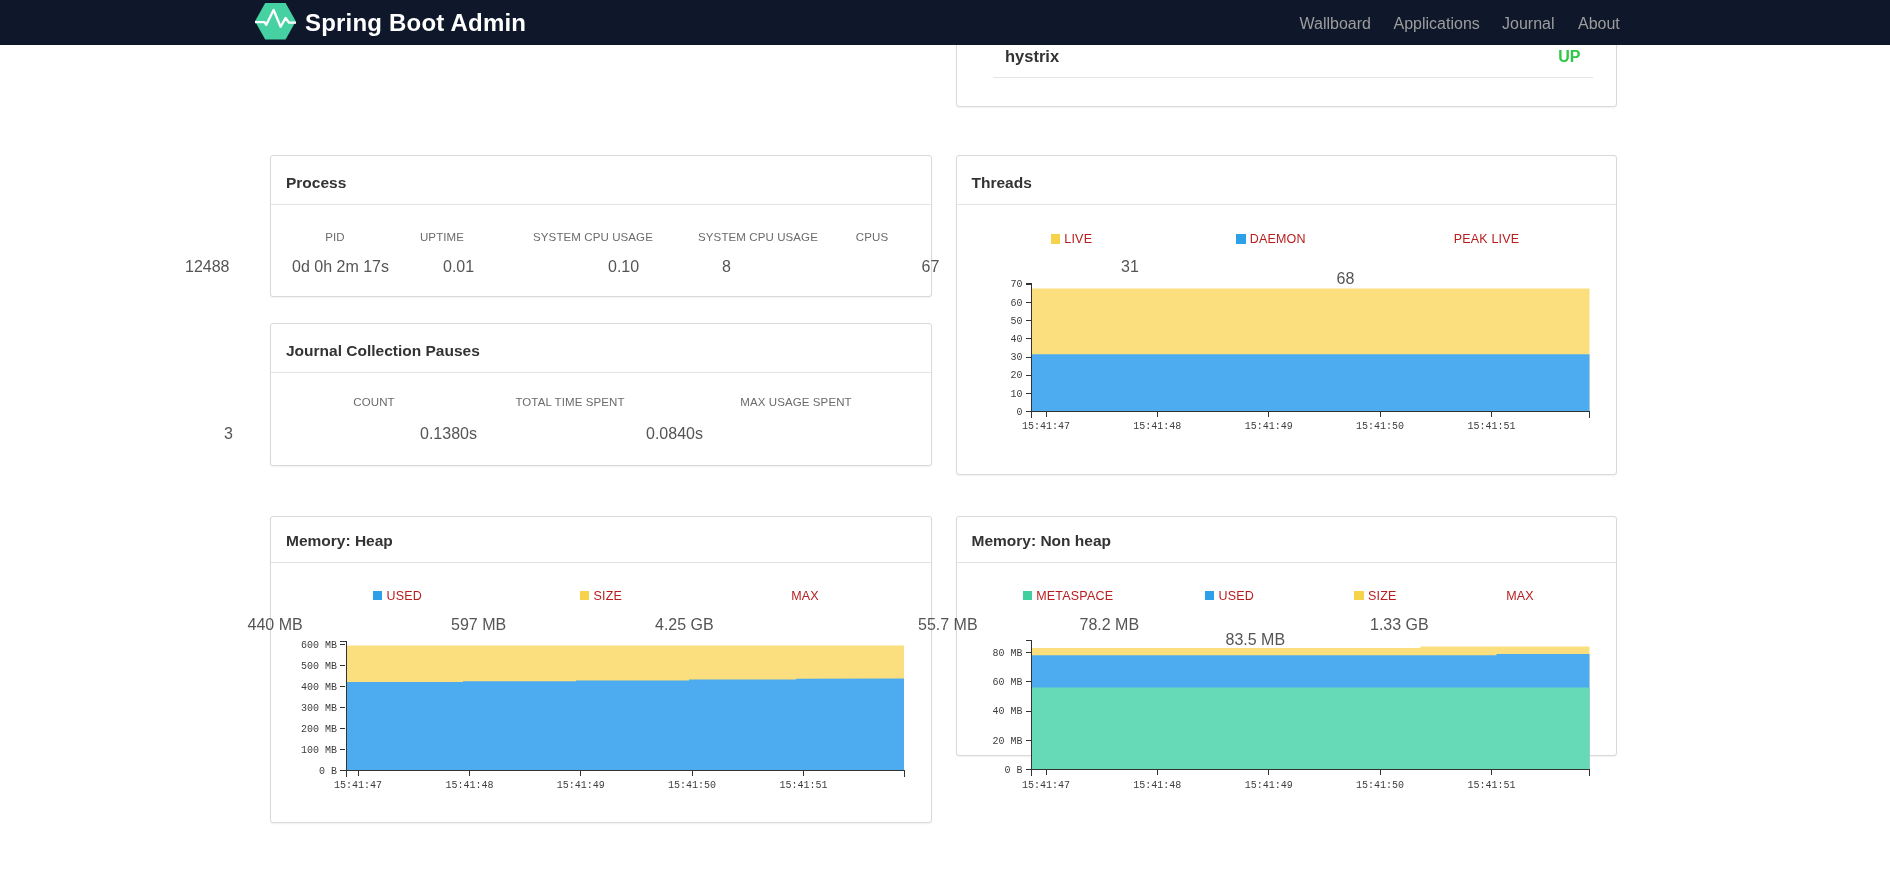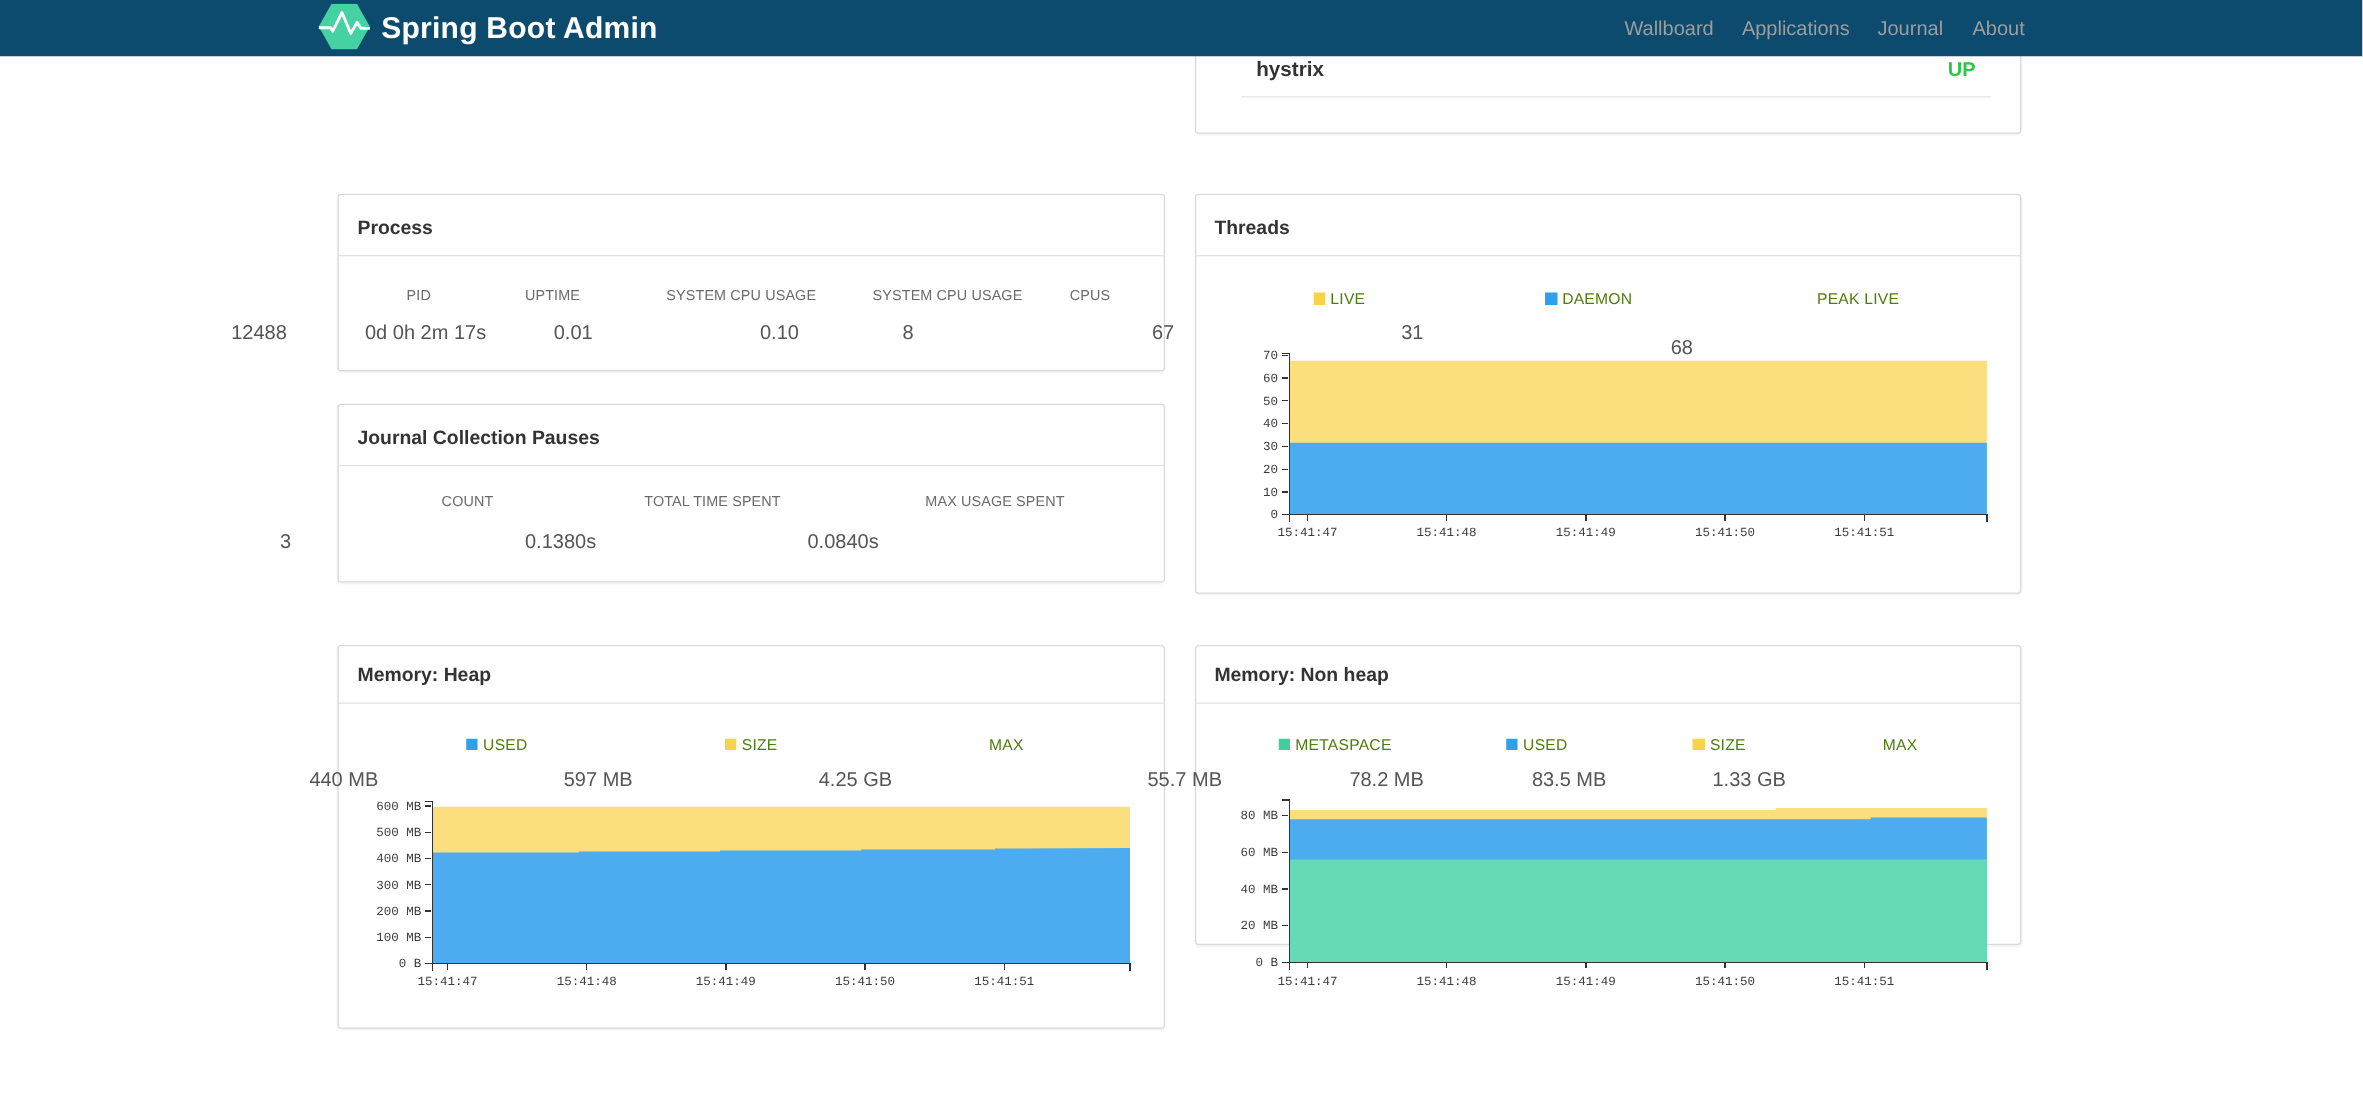--- a/index.html
+++ b/index.html
@@ -1,24 +1,24 @@
 <!DOCTYPE html>
 <html><head><meta charset="utf-8">
 <style>
   * { margin:0; padding:0; box-sizing:border-box; }
   html,body { width:1890px; height:892px; background:#fff; font-family:"Liberation Sans",sans-serif; position:relative; overflow:hidden; }
-  .navbar { position:absolute; left:0; top:0; width:1890px; height:45px; background:#0c4a6e; z-index:10; }
+  .navbar { position:absolute; left:0; top:0; width:1890px; height:45px; background:#0f172a; z-index:10; }
   .brand { position:absolute; left:305px; top:11px; font-size:24px; font-weight:bold; color:#fff; letter-spacing:0.2px; line-height:1; }
   .nav a { position:absolute; top:16px; font-size:16px; color:#9d9d9d; text-decoration:none; line-height:1; }
   .panel { position:absolute; background:#fff; border:1px solid #d9d9d9; border-radius:3px; box-shadow:0 1px 2px rgba(0,0,0,0.06); }
   .phead { position:absolute; left:0; top:0; right:0; height:49px; border-bottom:1px solid #e2e2e2; }
   .ptitle { position:absolute; left:15px; top:19px; font-size:15.5px; font-weight:bold; color:#333; line-height:1; }
   .lab { position:absolute; width:300px; text-align:center; font-size:11.5px; color:#6b6b6b; letter-spacing:0.1px; line-height:1; white-space:nowrap; }
   .val { position:absolute; width:300px; text-align:left; font-size:16px; color:#555; line-height:1; white-space:nowrap; }
-  .leg { position:absolute; width:300px; text-align:center; font-size:12.5px; color:#4d7c0f; letter-spacing:0.2px; line-height:1; white-space:nowrap; }
+  .leg { position:absolute; width:300px; text-align:center; font-size:12.5px; color:#b91c1c; letter-spacing:0.2px; line-height:1; white-space:nowrap; }
   .sq { display:inline-block; width:9.5px; height:9.5px; margin-right:4px; vertical-align:-0.5px; }
   .chart { position:absolute; }
   .ml { font-family:"Liberation Mono",monospace; font-size:10px; fill:#3d3d3d; }
   .hx { position:absolute; font-size:16.5px; font-weight:bold; color:#333; line-height:1; }
 </style></head>
 <body>
 
 <div class="panel" style="left:955.5px;top:-20px;width:661px;height:126.5px">
   <div class="hx" style="left:48.5px;top:67px">hystrix</div>
   <div class="hx" style="right:35px;top:67.5px;color:#2DC846;font-size:16px">UP</div>
@@ -179,14 +179,14 @@
 <line x1="534.4" y1="252.7" x2="534.4" y2="257.7" stroke="#333" stroke-width="1" shape-rendering="crispEdges"></line>
 <text class="ml" x="534.4" y="271" text-anchor="middle">15:41:51</text>
 </svg>
 </div>
 <div class="leg" style="left:918px;top:589.8px"><span class="sq" style="background:#41CFA0"></span>METASPACE</div>
 <div class="leg" style="left:1079.5px;top:589.8px"><span class="sq" style="background:#2E9FE9"></span>USED</div>
 <div class="leg" style="left:1225.5px;top:589.8px"><span class="sq" style="background:#F7D24B"></span>SIZE</div>
 <div class="leg" style="left:1370px;top:589.8px">MAX</div>
 <div class="val" style="left:918px;top:617px">55.7 MB</div>
 <div class="val" style="left:1079.5px;top:617px">78.2 MB</div>
-<div class="val" style="left:1225.5px;top:617px">83.5 MB</div>
+<div class="val" style="left:1225.5px;top:632px">83.5 MB</div>
 <div class="val" style="left:1370px;top:617px">1.33 GB</div>
 
 </body></html>

